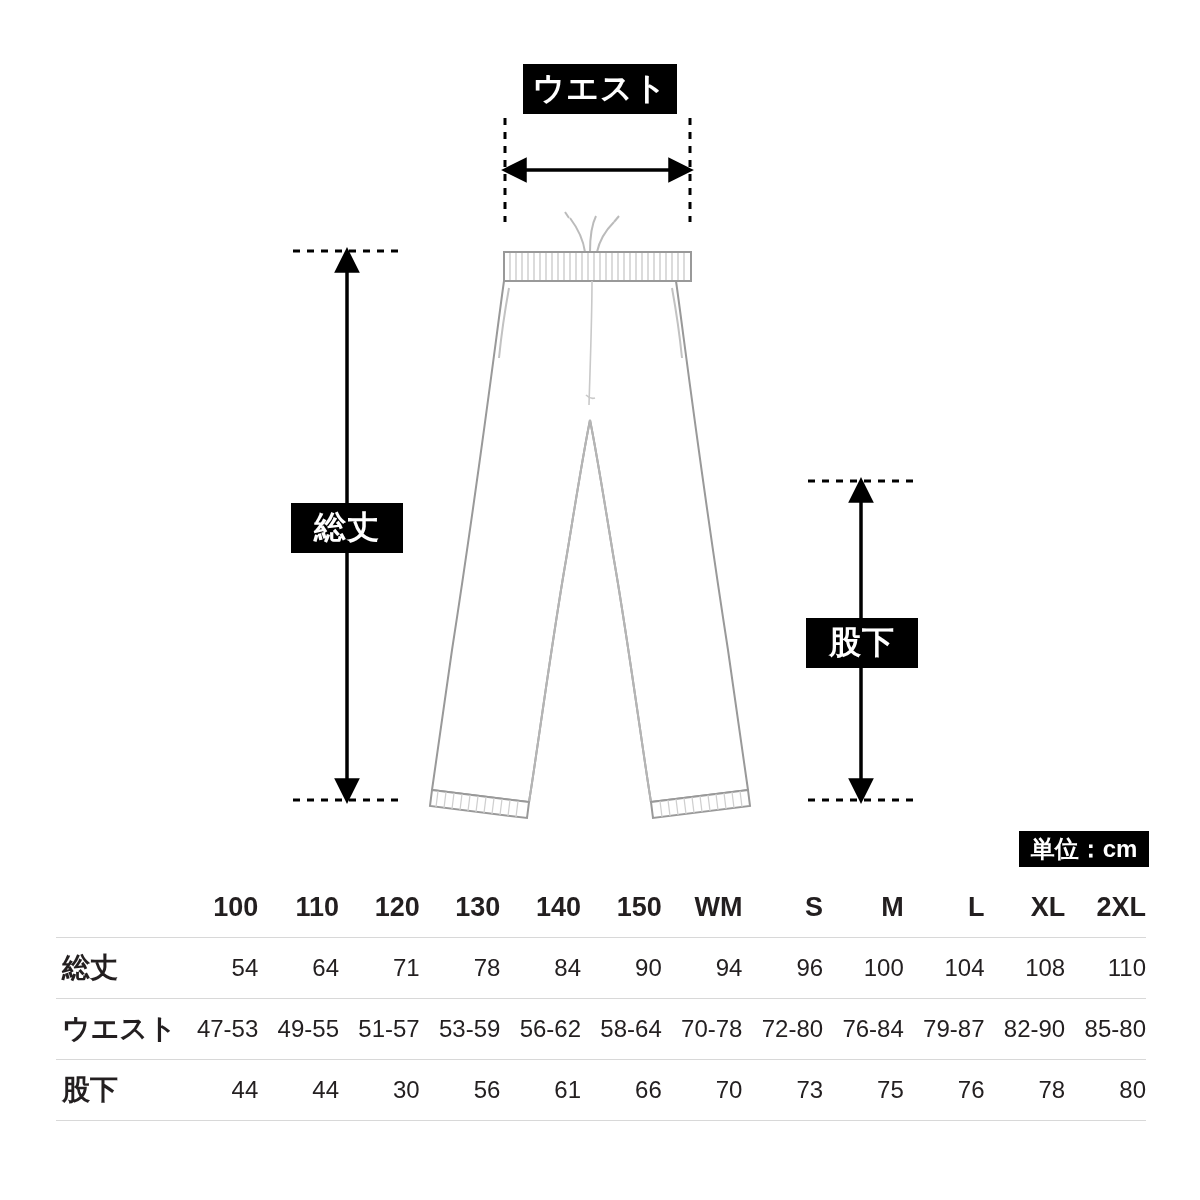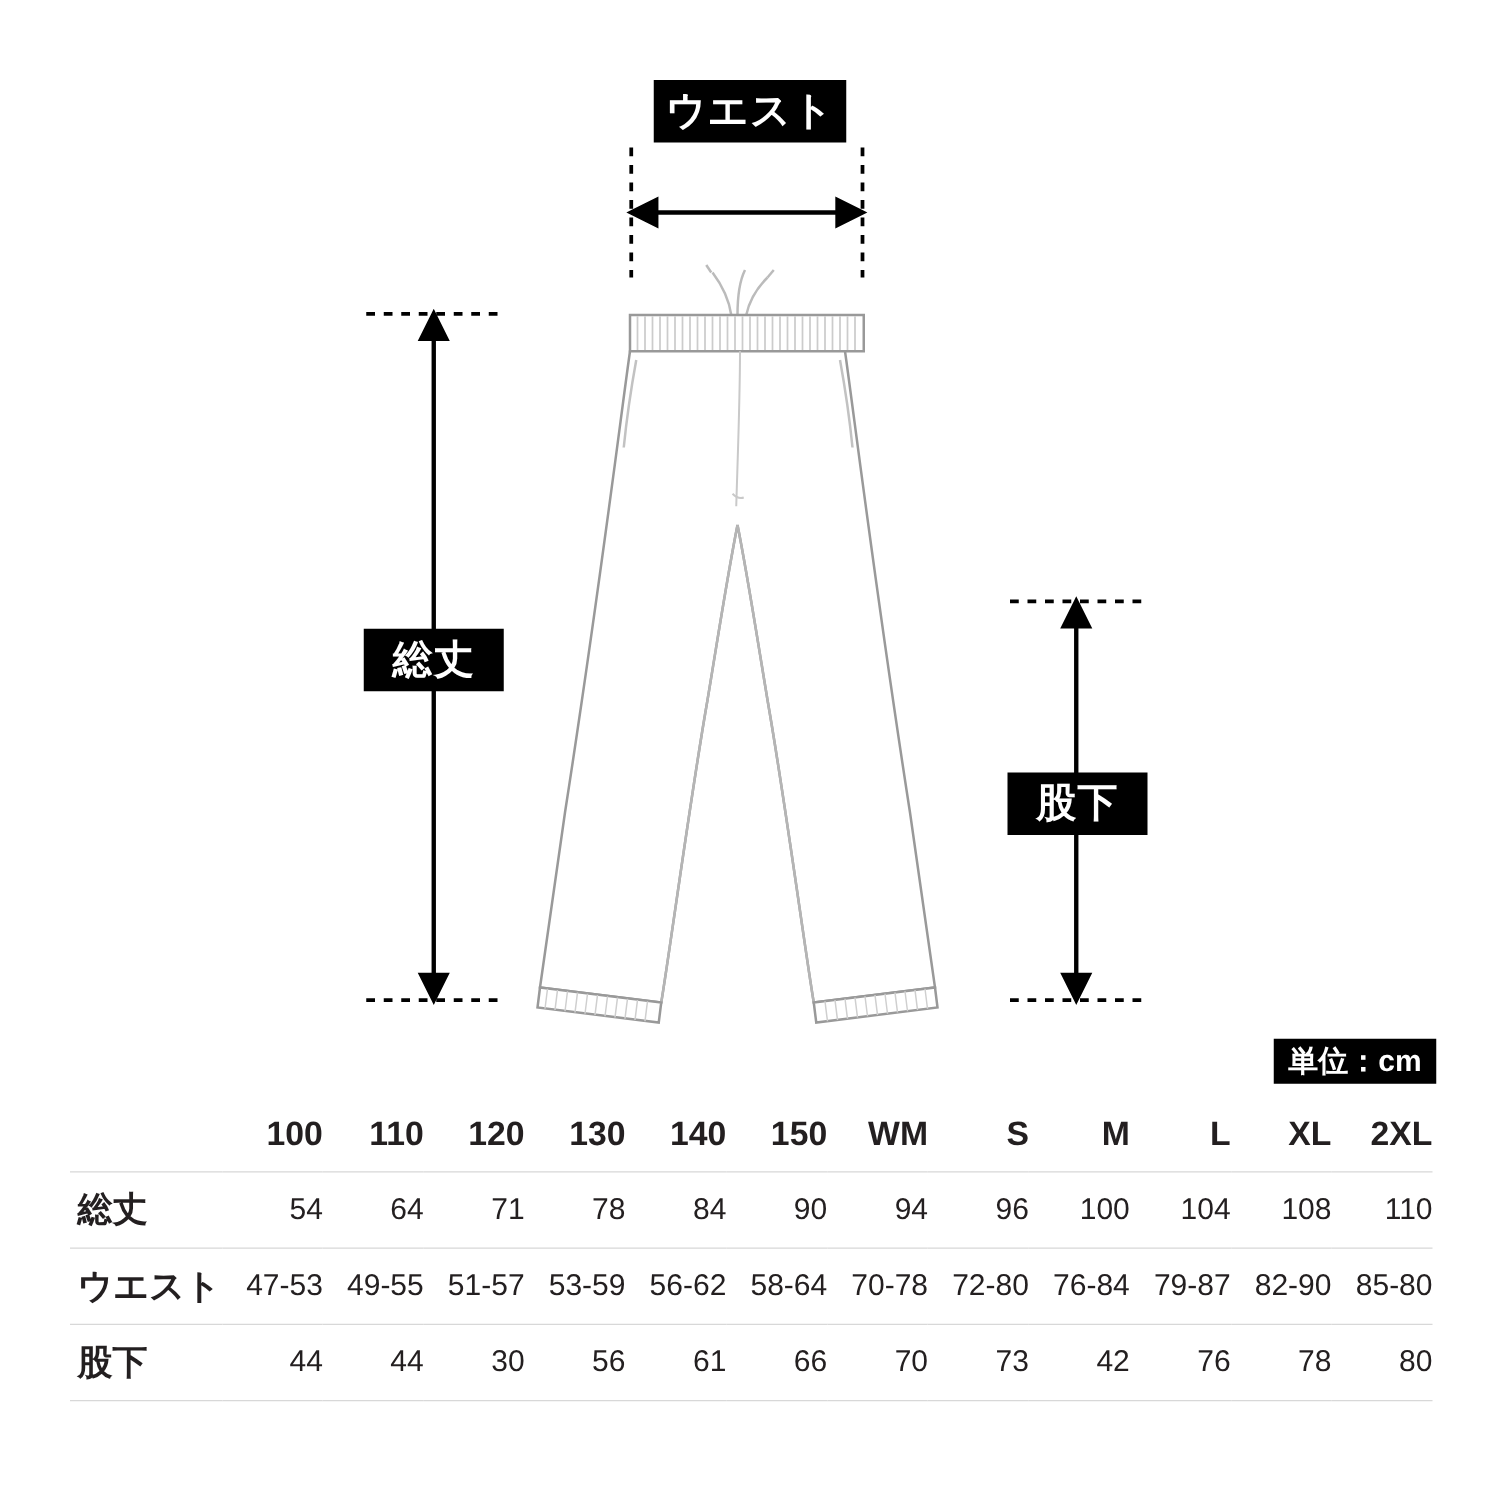--- a/index.html
+++ b/index.html
@@ -305,21 +305,21 @@
       <tr>
         <th class="rowhead">股下</th>
         <td>44</td>
         <td>44</td>
         <td>30</td>
         <td>56</td>
         <td>61</td>
         <td>66</td>
         <td>70</td>
         <td>73</td>
-        <td>42</td>
+        <td>75</td>
         <td>76</td>
         <td>78</td>
         <td>80</td>
       </tr>
     </tbody>
   </table>
 
 </div>
 
 </body></html>

